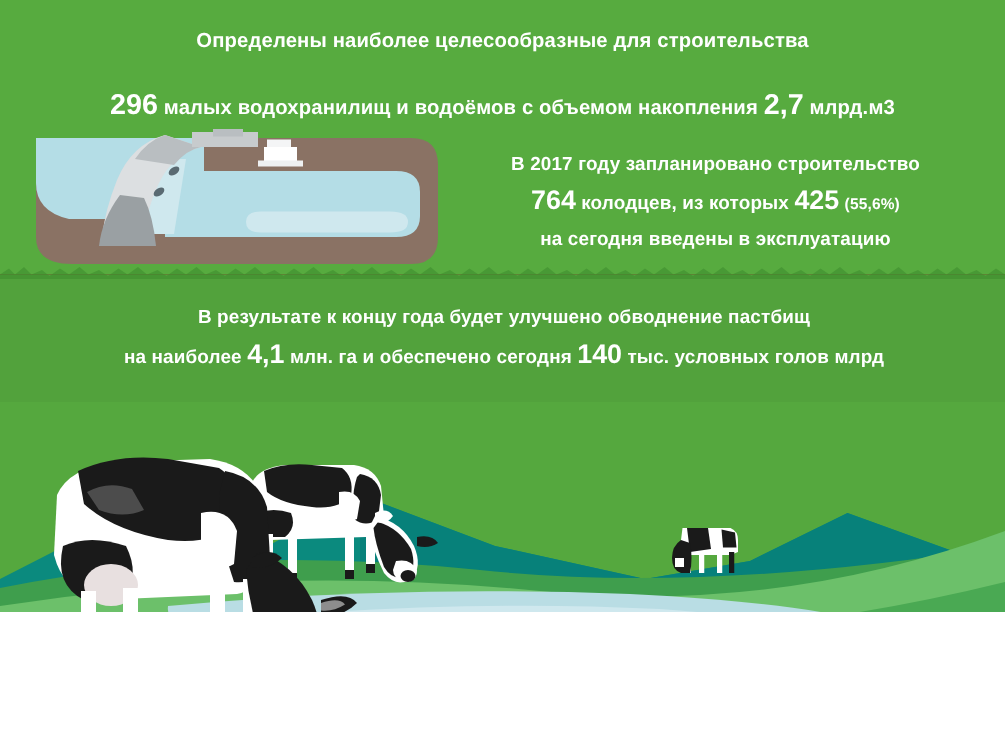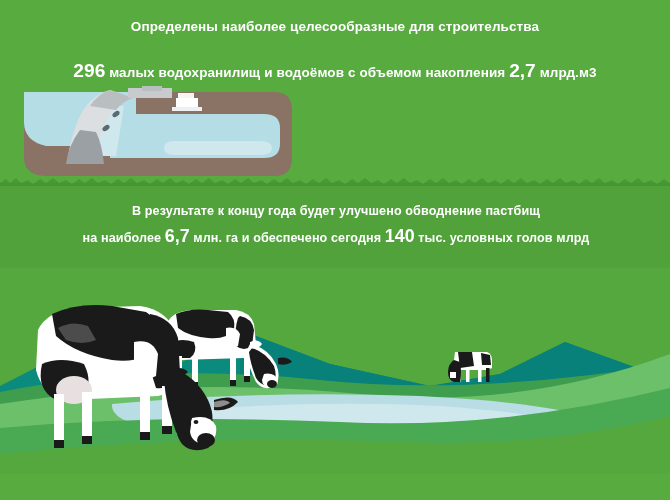--- a/index.html
+++ b/index.html
@@ -1,20 +1,20 @@
 <!DOCTYPE html>
 <html><head>
 <meta charset="utf-8">
 <style>
   html,body{margin:0;padding:0;background:#fff;}
   body{font-family:"Liberation Sans","DejaVu Sans",sans-serif;}
 
   .infographic{
     position:relative;
-    width:670px;height:500px;
+    width:670px;height:408px;
     overflow:hidden;
     background:#7f1d1d;
   }
 
   
   .band{position:absolute;left:0;width:670px;}
   .band-top{top:0;height:183px;background:#57ab3f;}
   .band-mid{top:183px;height:89px;background:#52a23c;}
   .band-bottom{top:272px;height:228px;background:#55a83e;}
 
@@ -114,26 +114,36 @@
     <ellipse cx="92" cy="28" rx="4" ry="2.4" fill="#5a6a72" transform="rotate(-35 92 28)"></ellipse>
     <ellipse cx="82" cy="42" rx="4" ry="2.4" fill="#5a6a72" transform="rotate(-35 82 42)"></ellipse>
 
     <g>
       <rect x="152" y="12" width="22" height="10" fill="#ffffff"></rect>
       <rect x="148" y="21" width="30" height="4" fill="#eef0f1"></rect>
       <rect x="154" y="7" width="16" height="5" fill="#f4f5f6"></rect>
     </g>
   </svg>
 
+  <div class="txt" id="block-wells">
+    <span class="l l1">В 2017 году запланировано строительство</span>
+    <span class="l l2">
+      <span class="big">764</span>
+      <span>колодцев, из которых</span>
+      <span class="big">425</span>
+      <span class="pct">(55,6%)</span>
+    </span>
+    <span class="l l3">на сегодня введены в эксплуатацию</span>
+  </div>
 
   <div class="txt" id="block-result">
     <span class="l l1">В результате к концу года будет улучшено обводнение пастбищ</span>
     <span class="l l2">
       <span>на наиболее</span>
-      <span class="big">6,7</span>
+      <span class="big">4,1</span>
       <span>млн. га и обеспечено сегодня</span>
       <span class="big">140</span>
       <span>тыс. условных голов млрд</span>
     </span>
   </div>
 
   <svg class="scene-art" viewBox="0 0 670 232" preserveAspectRatio="none">
 
     <rect x="0" y="0" width="670" height="232" fill="#55a83e"></rect>
 

